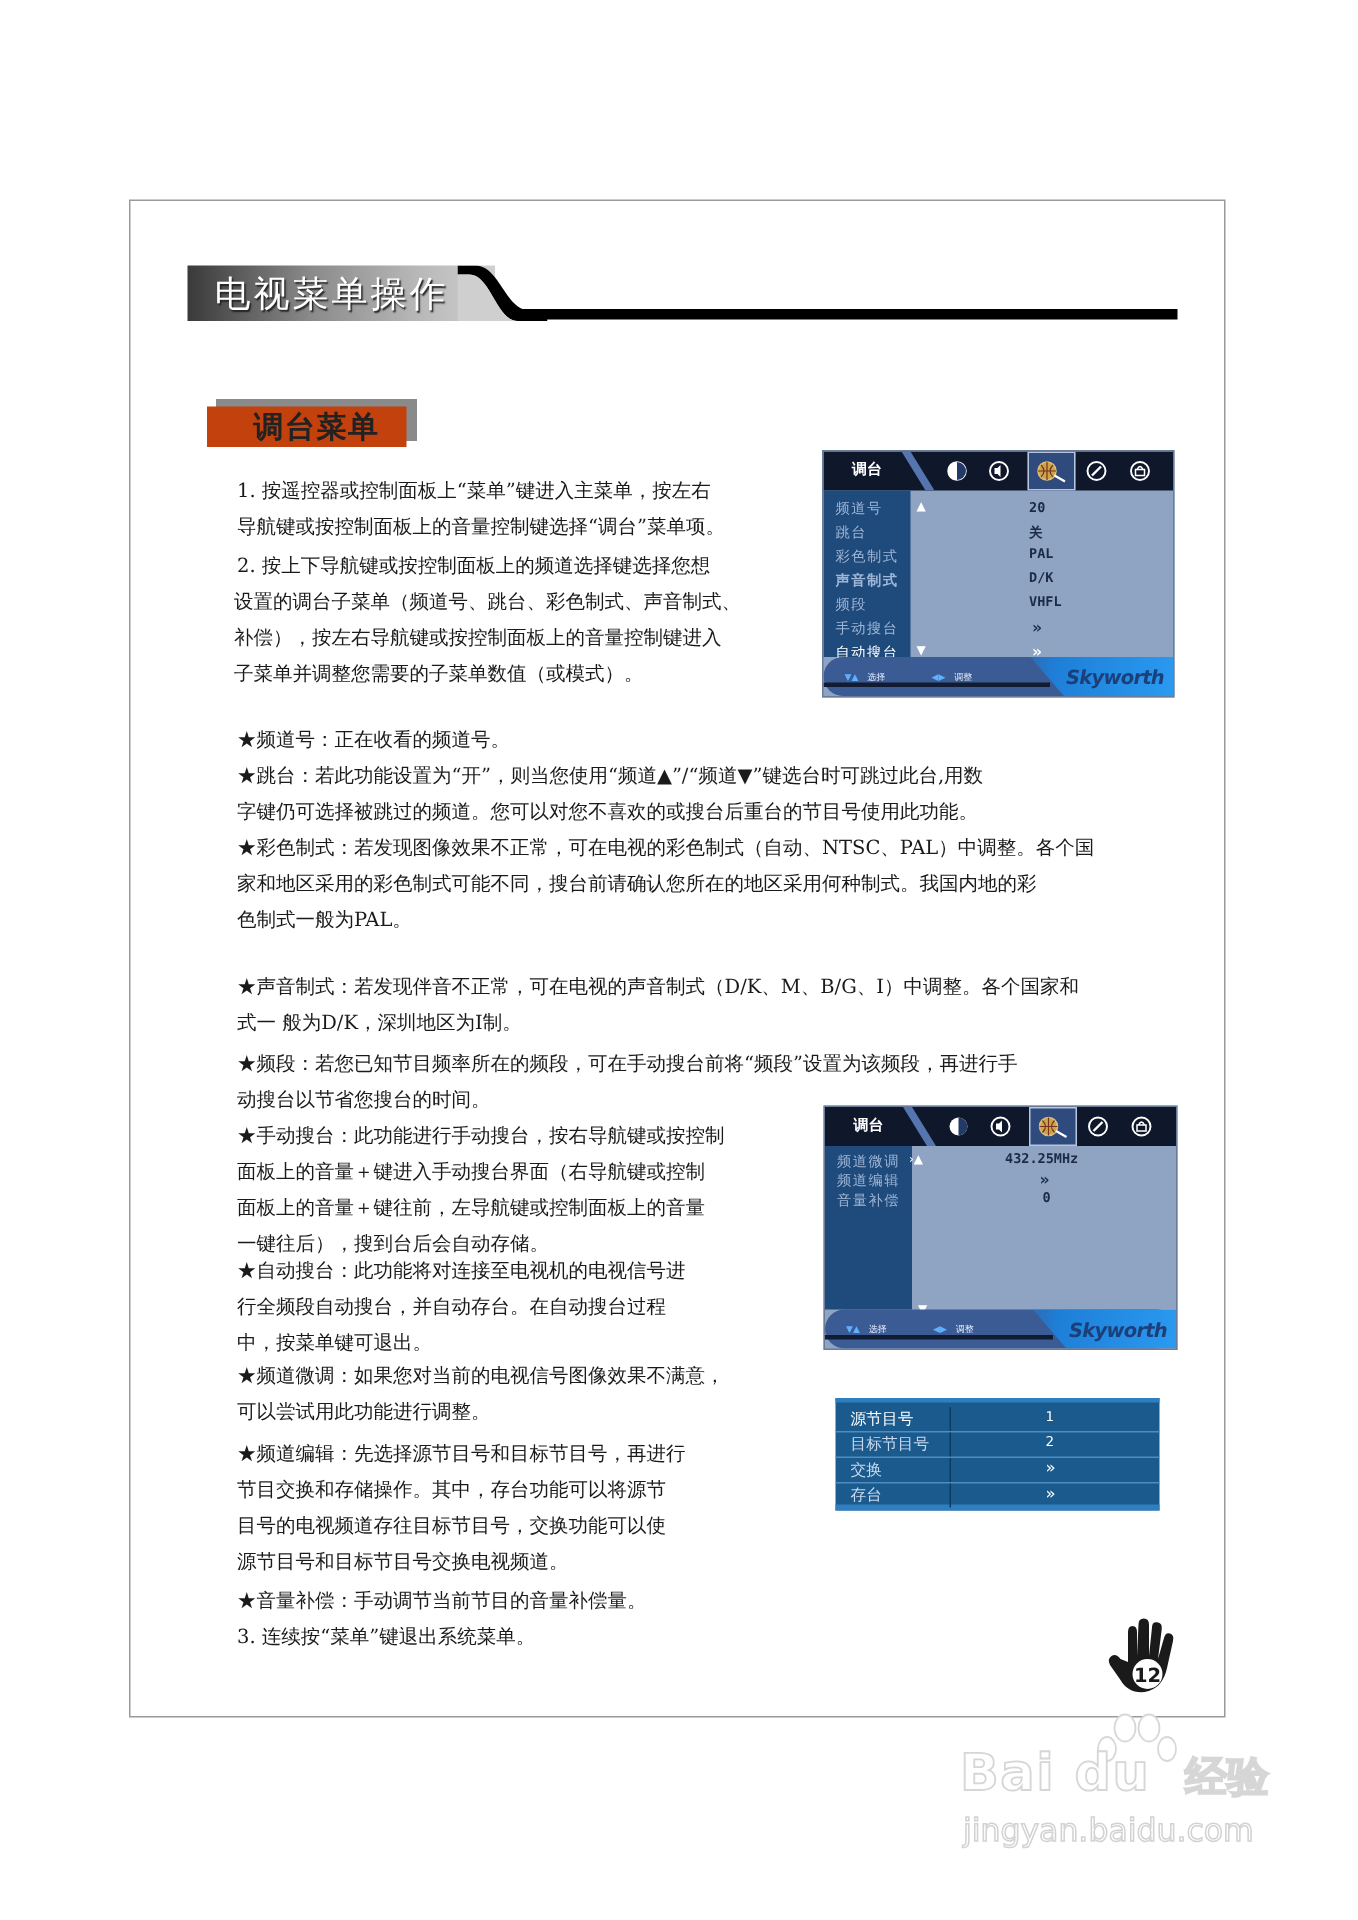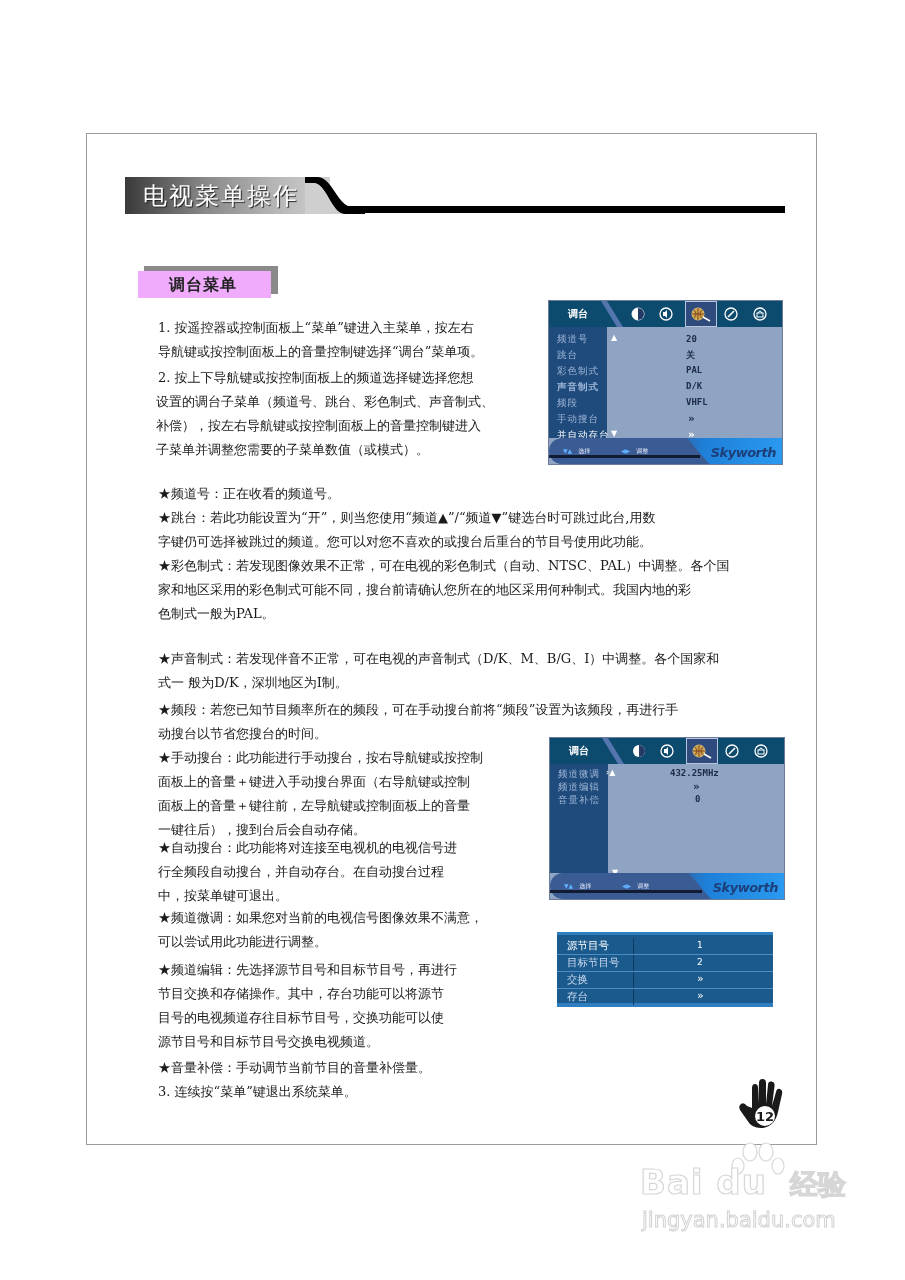--- a/index.html
+++ b/index.html
@@ -11,30 +11,30 @@
   .banner { position:absolute; left:125px; top:177px; width:660px; height:37px; }
   .banner-bar { position:absolute; left:0; top:0; width:205px; height:37px;
                 background:linear-gradient(90deg,#3a3a3a 0%,#8a8a8a 40%,#b8b8b8 75%,#d0d0d0 100%); }
   .banner-curve { position:absolute; left:180px; top:0; width:60px; height:37px; }
   .banner-line { position:absolute; left:220px; top:29px; width:440px; height:7px; background:#000; }
   .banner-title { position:absolute; left:18px; top:3px; font-family:"DejaVu Sans","Liberation Sans",sans-serif;
                   font-size:24px; color:#ffffff; letter-spacing:2px; text-shadow:1px 1px 1px #222; }
   
   .section-tag { position:absolute; left:138px; top:266px; width:140px; height:32px; }
   .section-tag .shadow { position:absolute; left:6px; top:0; width:134px; height:28px; background:#8a8a8a; }
-  .section-tag .face { position:absolute; left:0; top:5px; width:133px; height:27px; background:#f0abfc;
-                       font-family:"DejaVu Sans","Liberation Sans",sans-serif; font-size:16px; font-weight:bold;
+  .section-tag .face { position:absolute; left:0; top:5px; width:133px; height:27px; background:#c2410c;
+                       font-family:"DejaVu Sans","Liberation Sans",sans-serif; font-size:20px; font-weight:bold;
                        color:#222; line-height:27px; padding-left:31px; box-sizing:border-box; letter-spacing:1px; }
   
   .para { position:absolute; font-size:13px; line-height:24px; color:#1a1a1a; white-space:nowrap; }
   .para .ln { display:block; }
   
   .tvmenu { position:absolute; background:#8ea4c2; border:1px solid #6a7c99; box-sizing:border-box;
             font-family:"DejaVu Sans","Liberation Sans",sans-serif; overflow:hidden; }
-  .tv-top { position:absolute; left:0; top:0; right:0; height:26px; background:#0c4a6e; }
+  .tv-top { position:absolute; left:0; top:0; right:0; height:26px; background:#0f172a; }
   .tv-tab { position:absolute; left:0; top:0; width:58px; height:26px; color:#fff; font-size:10px;
             line-height:26px; text-align:center; font-weight:bold; }
   .tv-sep { position:absolute; left:52px; top:0; width:24px; height:26px; }
   .tv-icon { position:absolute; top:4px; width:18px; height:18px; display:flex; align-items:center; justify-content:center; }
   .tv-icon.sel { top:0; height:26px; width:32px; background:#2f4a7d; border:1px solid #b7c6de; box-sizing:border-box; }
   .tv-left { position:absolute; left:0; top:26px; width:58px; bottom:26px; background:#1f4a7c; }
   .tv-item { position:absolute; left:8px; font-size:9.5px; color:#9eb6d6; letter-spacing:1px; }
   .tv-item.active { color:#ffffff; }
   .tv-val { position:absolute; font-family:"DejaVu Sans Mono","Liberation Mono",monospace; font-size:9px;
             color:#1c2a48; font-weight:bold; }
@@ -186,21 +186,21 @@
         </svg>
     </div>
   </div>
   <div class="tv-left"></div>
   <div class="tv-item" style="top:32px;">频道号</div>
   <div class="tv-item" style="top:48px;">跳台</div>
   <div class="tv-item" style="top:64px;">彩色制式</div>
   <div class="tv-item" style="top:80px;font-weight:bold;">声音制式</div>
   <div class="tv-item" style="top:96px;">频段</div>
   <div class="tv-item" style="top:112px;">手动搜台</div>
-  <div class="tv-item active" style="top:128px;">并自动存台</div>
+  <div class="tv-item active" style="top:128px;">自动搜台</div>
   <div class="tv-arrow" style="left:62px; top:32px;">▲</div>
   <div class="tv-arrow" style="left:62px; top:128px;">▼</div>
   <div class="tv-val" style="left:137px; top:33px;">20</div>
   <div class="tv-val" style="left:137px; top:48px;">关</div>
   <div class="tv-val" style="left:137px; top:64px;">PAL</div>
   <div class="tv-val" style="left:137px; top:80px;">D/K</div>
   <div class="tv-val" style="left:137px; top:96px;">VHFL</div>
   <div class="tv-val" style="left:139px; top:111px; font-size:11px;">»</div>
   <div class="tv-val light" style="left:139px; top:127px; font-size:11px;">»</div>
   <div class="tv-bottom">

